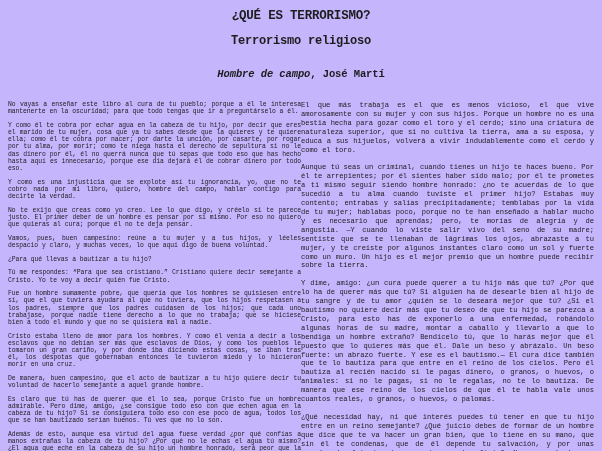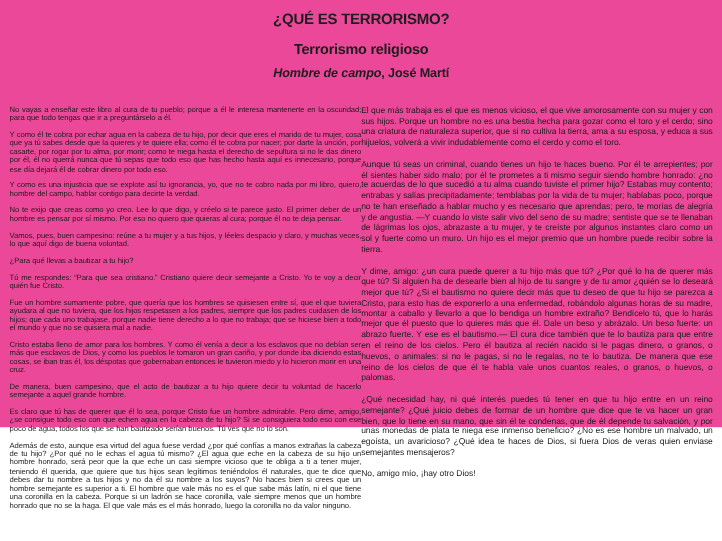--- a/index.html
+++ b/index.html
@@ -11,23 +11,24 @@
     width: 602px;
     height: 451px;
     overflow: hidden;
     font-family: "Liberation Sans", sans-serif;
     color: #1d1d1d;
     -webkit-font-smoothing: antialiased;
   }
   .page {
     box-sizing: border-box;
     width: 602px;
-    height: 356px;
+    height: 451px;
     padding: 7px 8px 0 8px;
-    background: #ec4899;
+    background: #c4b5fd;
+    font-family: Liberation Mono, monospace;
   }
   .header {
     text-align: center;
   }
   .title {
     font-size: 12.5px;
     font-weight: bold;
     line-height: 15px;
     letter-spacing: -0.2px;
     margin-top: 2px;
@@ -36,21 +37,21 @@
     font-size: 12px;
     font-weight: bold;
     line-height: 14px;
     letter-spacing: -0.2px;
     margin-top: 10px;
   }
   .byline {
     font-size: 10.5px;
     font-weight: bold;
     line-height: 12px;
-    margin-top: 7px;
+    margin-top: 20px;
     letter-spacing: -0.1px;
   }
   .byline .work {
     font-style: italic;
   }
   .columns {
     display: flex;
     margin-top: 21px;
     align-items: flex-start;
   }

